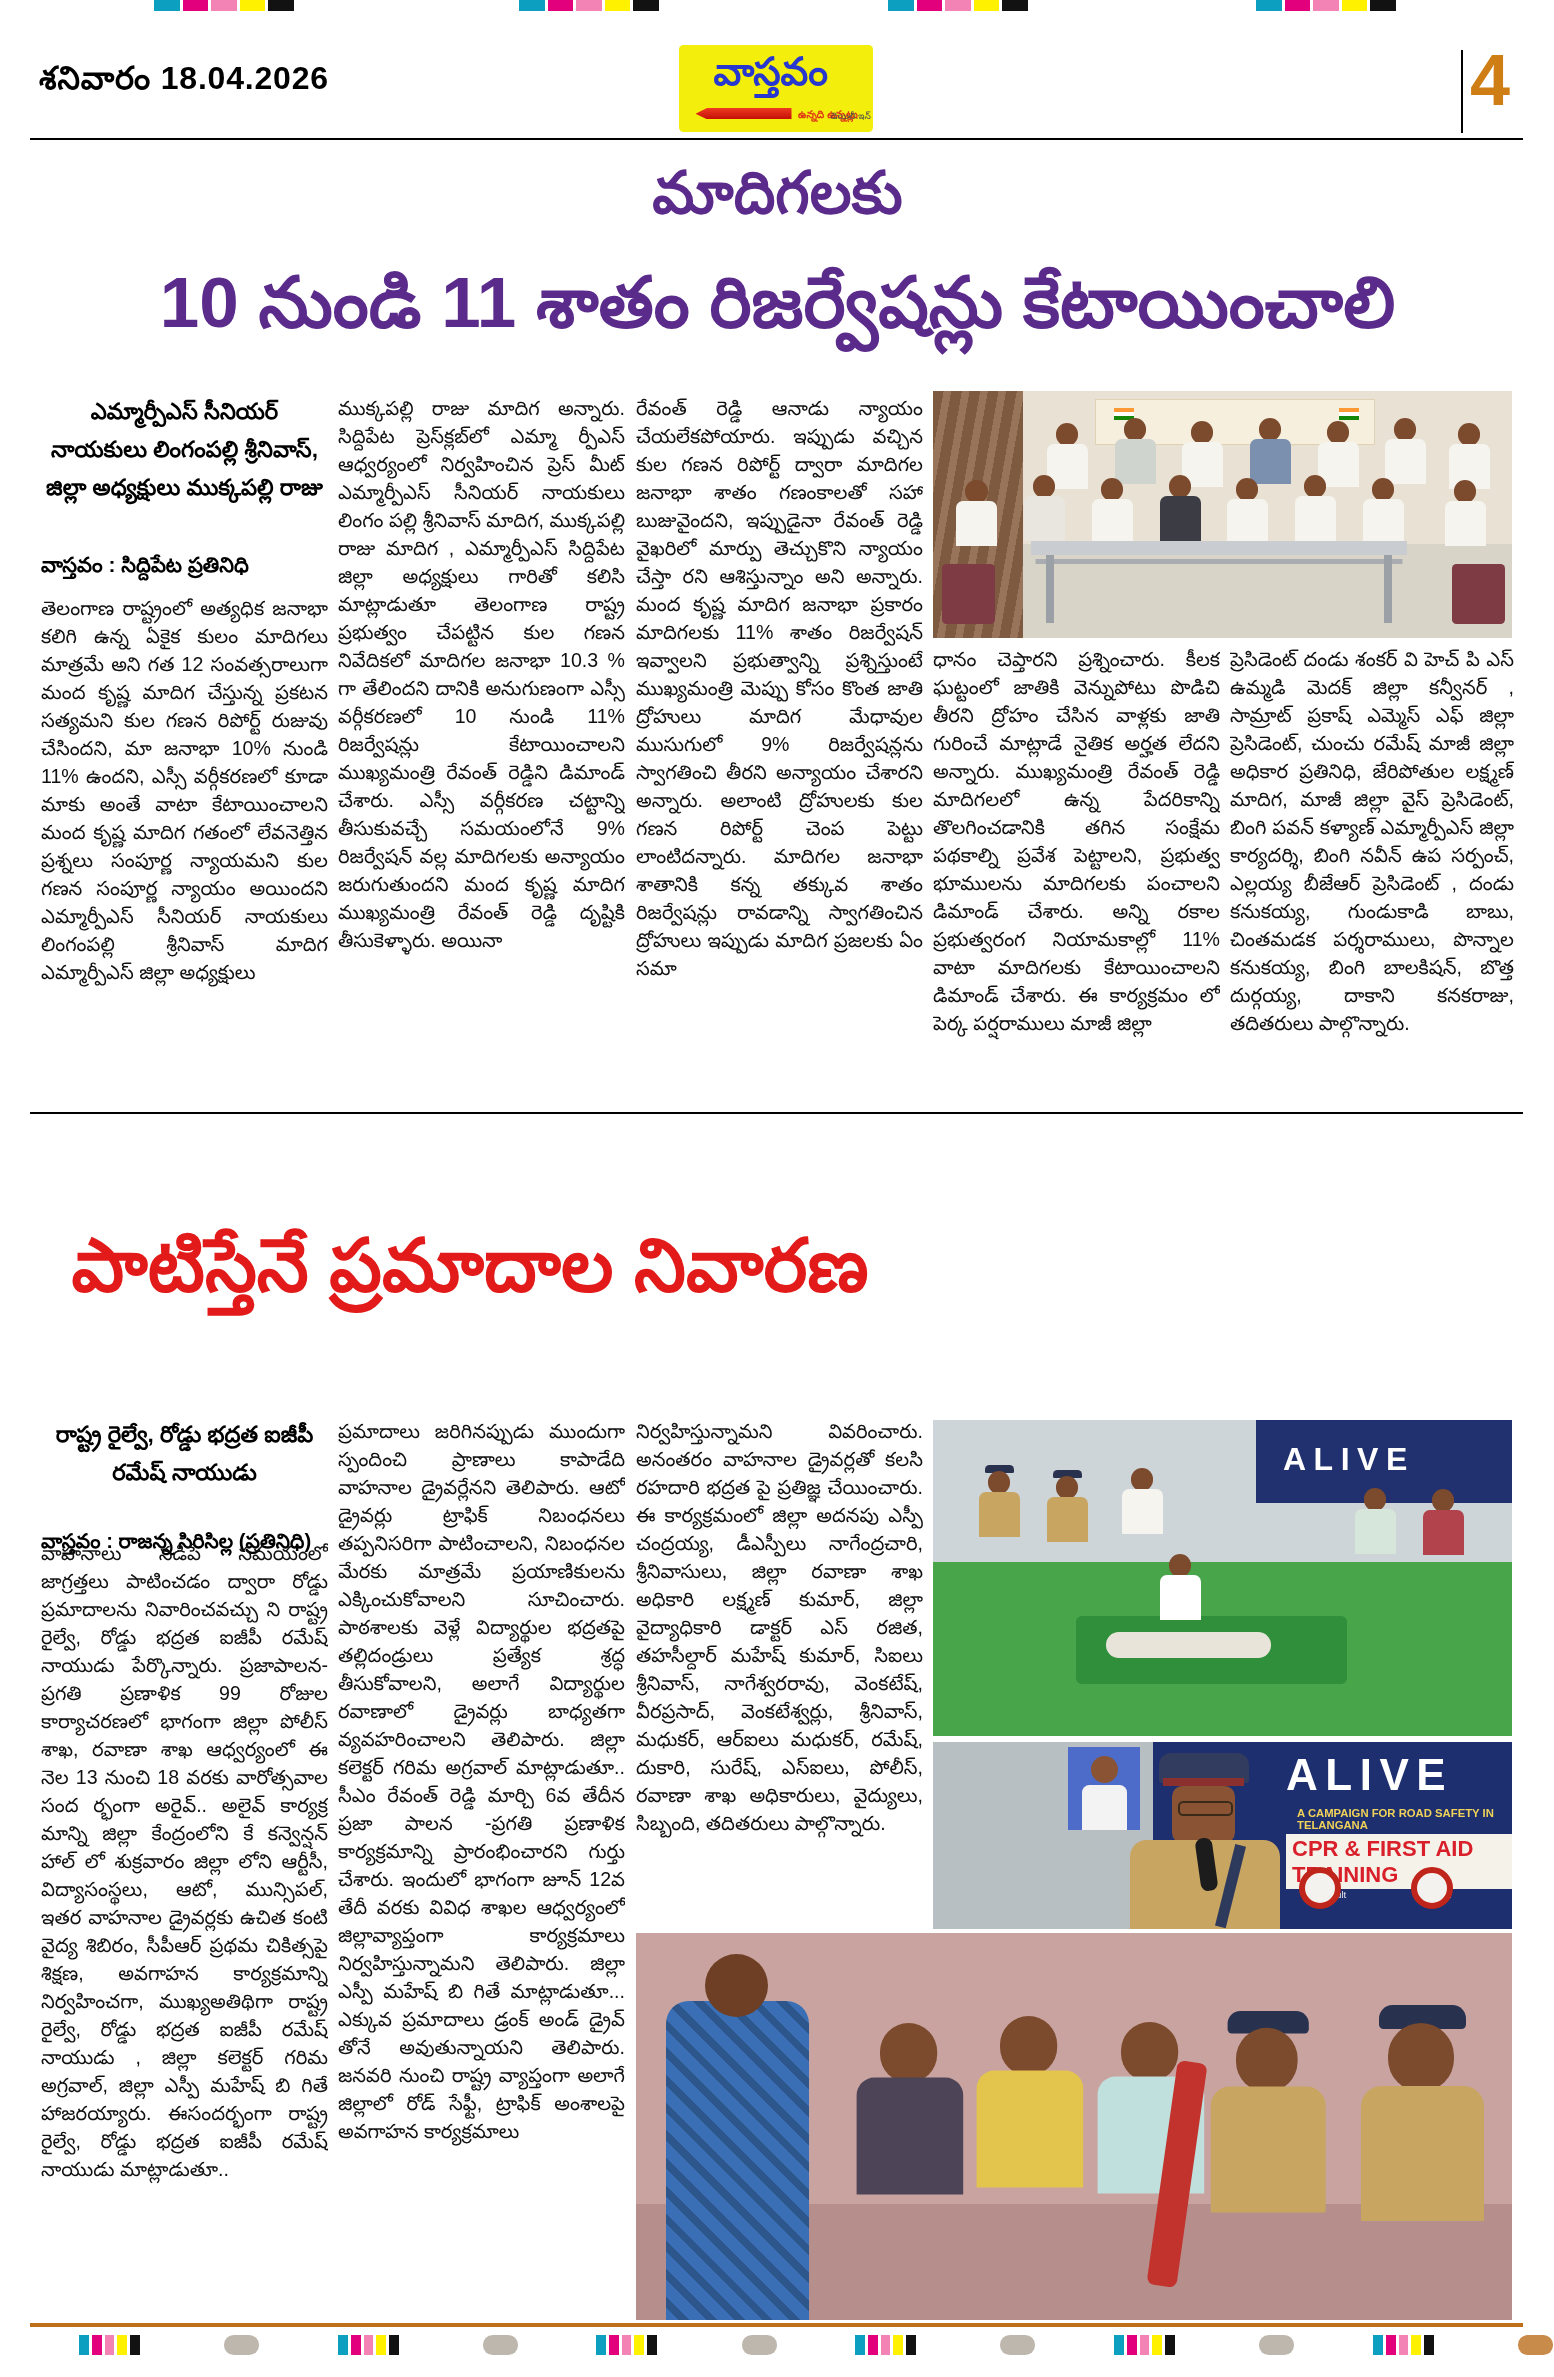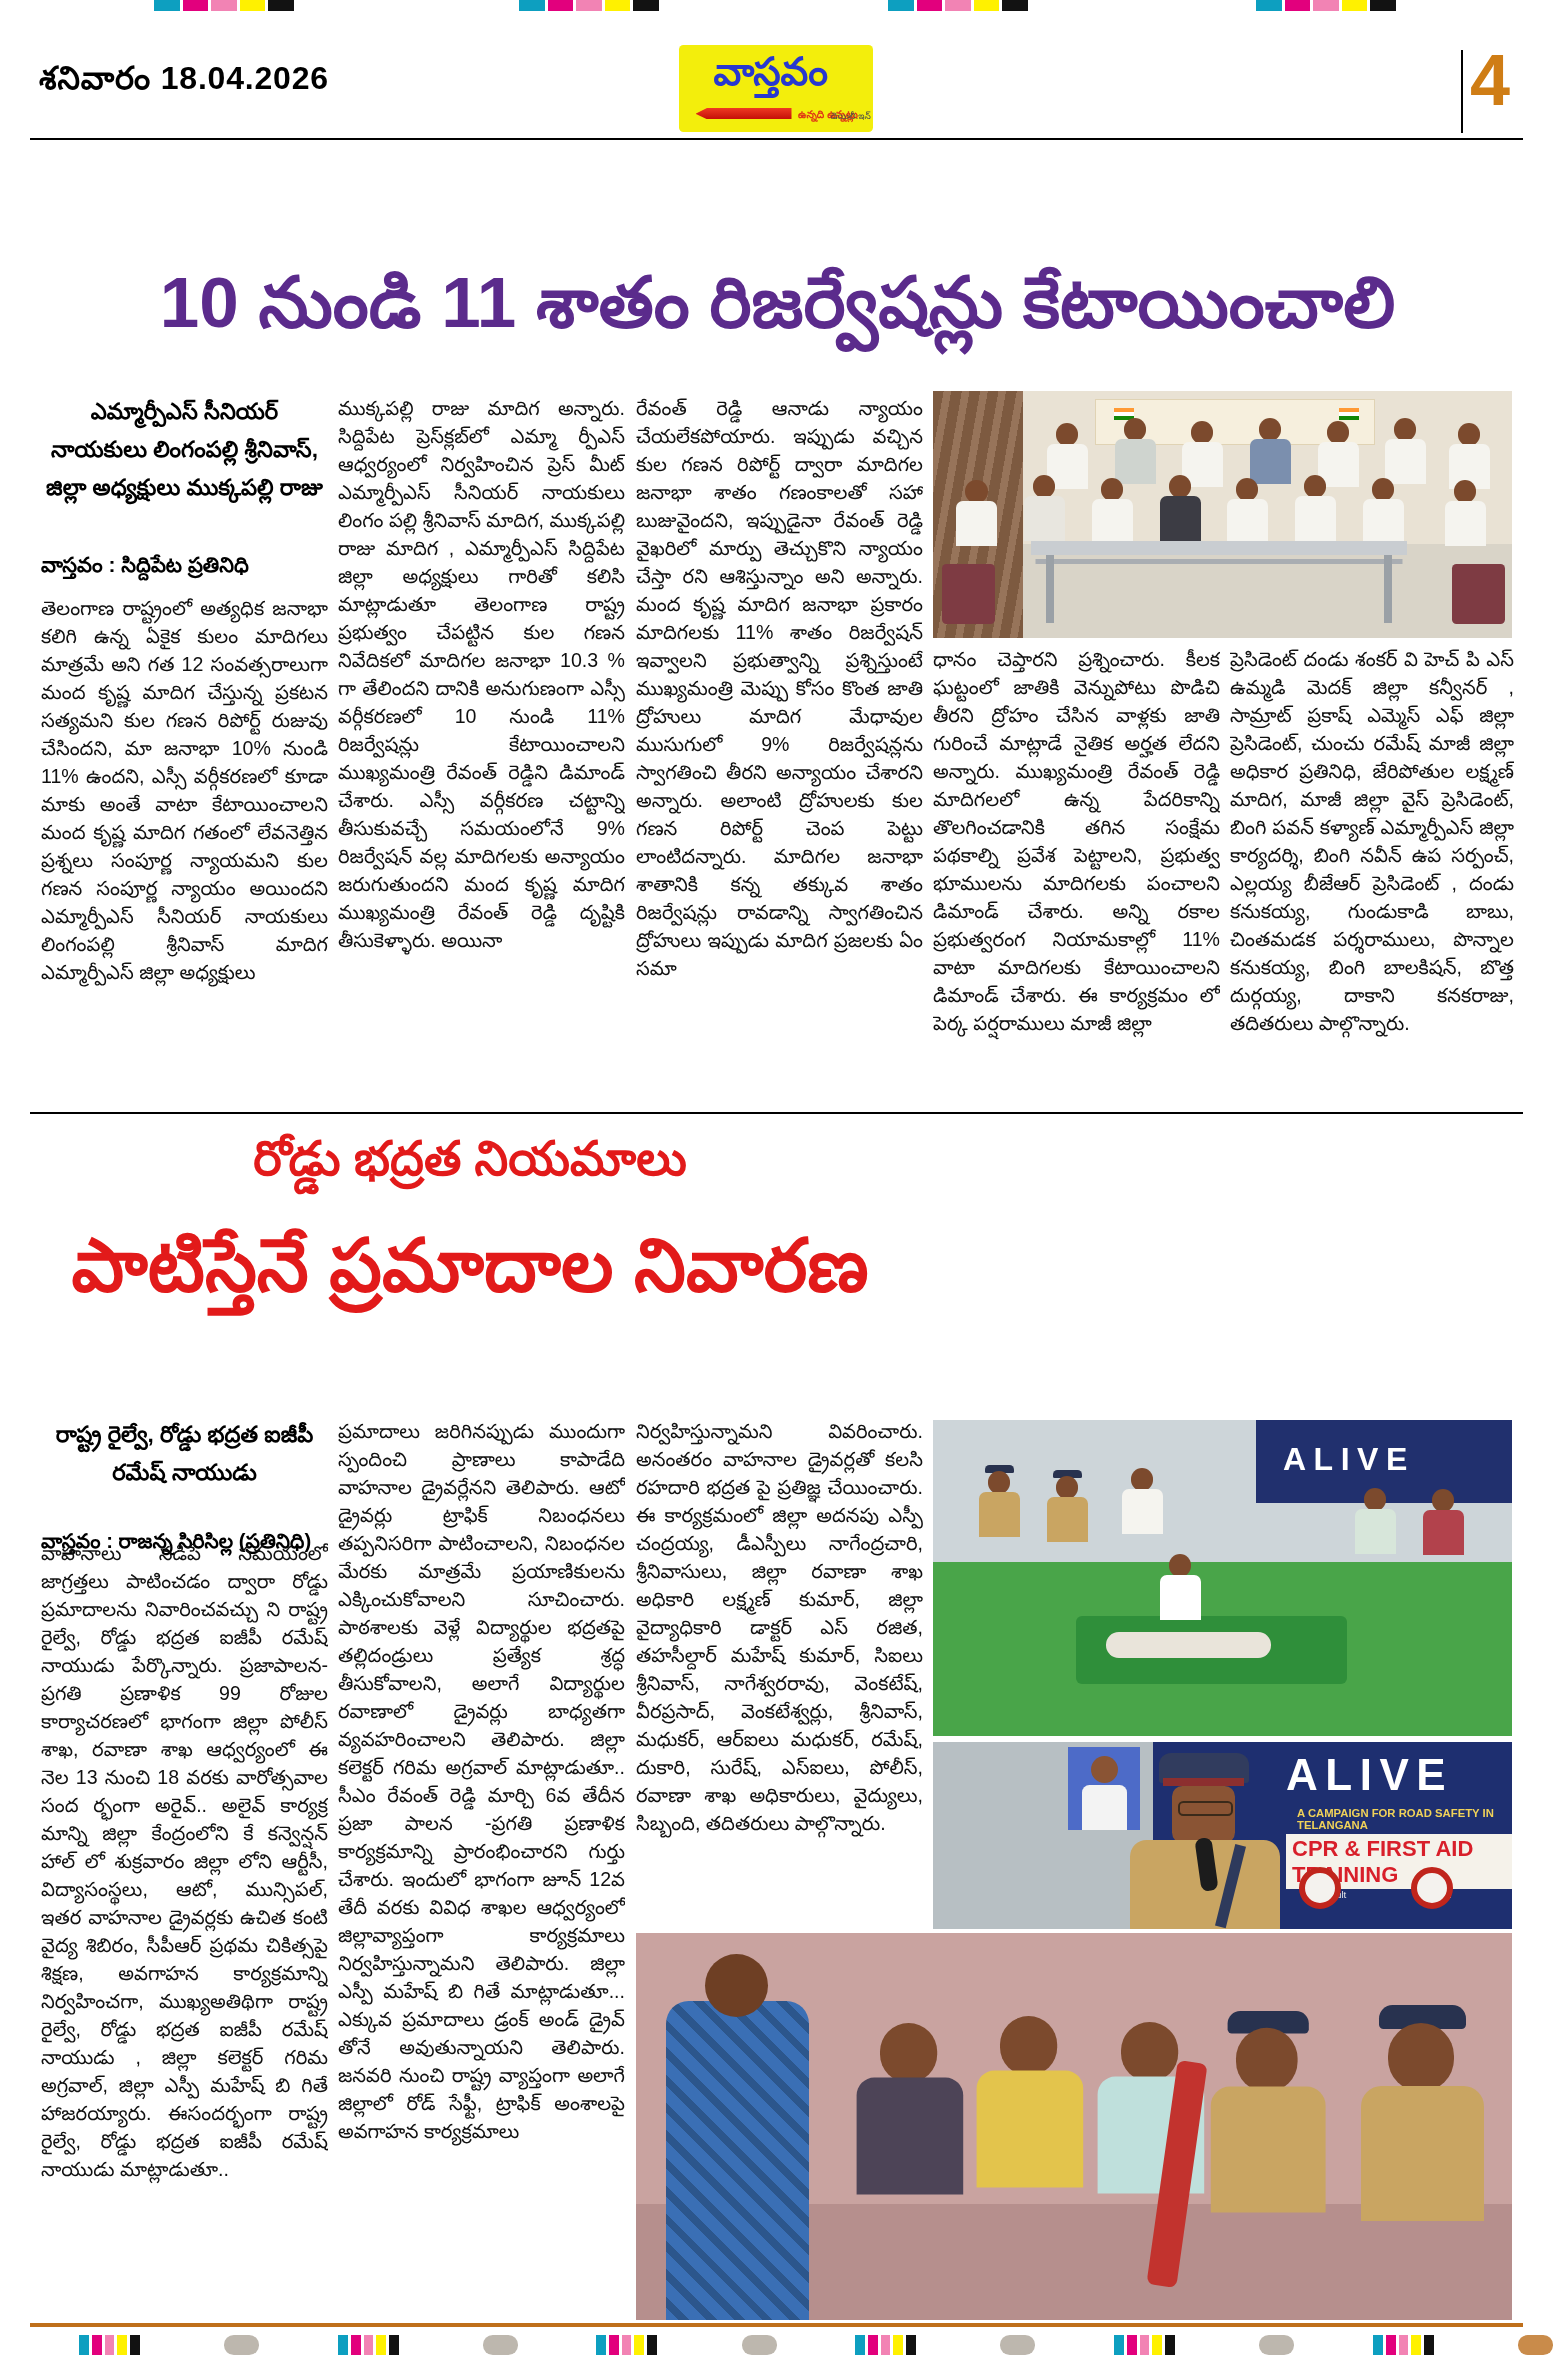--- a/index.html
+++ b/index.html
@@ -95,20 +95,21 @@
     <div class="mast-pen"></div>
     <div class="mast-tag">ఉన్నది ఉన్నట్లు</div>
     <div class="mast-note">డెయిలీ.ఇన్</div>
   </div>
 
   <div class="abs pagenum-line"></div>
   <div class="abs pagenum">4</div>
 
   <div class="abs rule" style="left:30px; top:138px; width:1493px; height:2.3px;"></div>
 
+  <div class="abs a1-h1">మాదిగలకు</div>
   <div class="abs a1-h2">10 నుండి 11 శాతం రిజర్వేషన్లు కేటాయించాలి</div>
 
   <div class="abs subhead" style="left:41px; top:393px; width:287px;">ఎమ్మార్పీఎస్ సీనియర్ నాయకులు లింగంపల్లి శ్రీనివాస్, జిల్లా అధ్యక్షులు ముక్కపల్లి రాజు</div>
   <div class="abs dateline" style="left:41px; top:553px; width:287px;">వాస్తవం : సిద్దిపేట ప్రతినిధి</div>
   <div class="abs body-text" style="left:41px; top:594px; width:287px; height:510px;">తెలంగాణ రాష్ట్రంలో అత్యధిక జనాభా కలిగి ఉన్న ఏకైక కులం మాదిగలు మాత్రమే అని గత 12 సంవత్సరాలుగా మంద కృష్ణ మాదిగ చేస్తున్న ప్రకటన సత్యమని కుల గణన రిపోర్ట్ రుజువు చేసిందని, మా జనాభా 10% నుండి 11% ఉందని, ఎస్సీ వర్గీకరణలో కూడా మాకు అంతే వాటా కేటాయించాలని మంద కృష్ణ మాదిగ గతంలో లేవనెత్తిన ప్రశ్నలు సంపూర్ణ న్యాయమని కుల గణన సంపూర్ణ న్యాయం అయిందని ఎమ్మార్పీఎస్ సీనియర్ నాయకులు లింగంపల్లి శ్రీనివాస్ మాదిగ ఎమ్మార్పీఎస్ జిల్లా అధ్యక్షులు</div>
   <div class="abs body-text" style="left:338px; top:394px; width:287px; height:710px;">ముక్కపల్లి రాజు మాదిగ అన్నారు. సిద్దిపేట ప్రెస్‌క్లబ్‌లో ఎమ్మా ర్పీఎస్ ఆధ్వర్యంలో నిర్వహించిన ప్రెస్ మీట్ ఎమ్మార్పీఎస్ సీనియర్ నాయకులు లింగం పల్లి శ్రీనివాస్ మాదిగ, ముక్కపల్లి రాజు మాదిగ , ఎమ్మార్పీఎస్ సిద్దిపేట జిల్లా అధ్యక్షులు గారితో కలిసి మాట్లాడుతూ తెలంగాణ రాష్ట్ర ప్రభుత్వం చేపట్టిన కుల గణన నివేదికలో మాదిగల జనాభా 10.3 % గా తేలిందని దానికి అనుగుణంగా ఎస్సీ వర్గీకరణలో 10 నుండి 11% రిజర్వేషన్లు కేటాయించాలని ముఖ్యమంత్రి రేవంత్ రెడ్డిని డిమాండ్ చేశారు. ఎస్సీ వర్గీకరణ చట్టాన్ని తీసుకువచ్చే సమయంలోనే 9% రిజర్వేషన్ వల్ల మాదిగలకు అన్యాయం జరుగుతుందని మంద కృష్ణ మాదిగ ముఖ్యమంత్రి రేవంత్ రెడ్డి దృష్టికి తీసుకెళ్ళారు. అయినా</div>
   <div class="abs body-text" style="left:636px; top:394px; width:287px; height:710px;">రేవంత్ రెడ్డి ఆనాడు న్యాయం చేయలేకపోయారు. ఇప్పుడు వచ్చిన కుల గణన రిపోర్ట్ ద్వారా మాదిగల జనాభా శాతం గణంకాలతో సహా బుజువైందని, ఇప్పుడైనా రేవంత్ రెడ్డి వైఖరిలో మార్పు తెచ్చుకొని న్యాయం చేస్తా రని ఆశిస్తున్నాం అని అన్నారు. మంద కృష్ణ మాదిగ జనాభా ప్రకారం మాదిగలకు 11% శాతం రిజర్వేషన్ ఇవ్వాలని ప్రభుత్వాన్ని ప్రశ్నిస్తుంటే ముఖ్యమంత్రి మెప్పు కోసం కొంత జాతి ద్రోహులు మాదిగ మేధావుల ముసుగులో 9% రిజర్వేషన్లను స్వాగతించి తీరని అన్యాయం చేశారని అన్నారు. అలాంటి ద్రోహులకు కుల గణన రిపోర్ట్ చెంప పెట్టు లాంటిదన్నారు. మాదిగల జనాభా శాతానికి కన్న తక్కువ శాతం రిజర్వేషన్లు రావడాన్ని స్వాగతించిన ద్రోహులు ఇప్పుడు మాదిగ ప్రజలకు ఏం సమా</div>
 
   <div class="photo" style="left:933px; top:391px; width:579px; height:247px;
        background:linear-gradient(#e9e2d4 0 62%, #d9d4c8 62% 100%);">
@@ -182,21 +183,20 @@
     <div class="abs" style="left:451px; top:164px; width:7.5px; height:68px; background:#9aa0a6;"></div>
     <div class="abs" style="left:9px; top:173px; width:53px; height:60px; background:#7e3b43; border-radius:4.5px;"></div>
     <div class="abs" style="left:519px; top:173px; width:53px; height:60px; background:#7e3b43; border-radius:4.5px;"></div>
   </div>
 
   <div class="abs body-text" style="left:933px; top:645px; width:287px; height:457px;">ధానం చెప్తారని ప్రశ్నించారు. కీలక ఘట్టంలో జాతికి వెన్నుపోటు పొడిచి తీరని ద్రోహం చేసిన వాళ్లకు జాతి గురించే మాట్లాడే నైతిక అర్హత లేదని అన్నారు. ముఖ్యమంత్రి రేవంత్ రెడ్డి మాదిగలలో ఉన్న పేదరికాన్ని తొలగించడానికి తగిన సంక్షేమ పథకాల్ని ప్రవేశ పెట్టాలని, ప్రభుత్వ భూములను మాదిగలకు పంచాలని డిమాండ్ చేశారు. అన్ని రకాల ప్రభుత్వరంగ నియామకాల్లో 11% వాటా మాదిగలకు కేటాయించాలని డిమాండ్ చేశారు. ఈ కార్యక్రమం లో పెర్క పర్షరాములు మాజీ జిల్లా</div>
   <div class="abs body-text" style="left:1230px; top:645px; width:284px; height:457px;">ప్రెసిడెంట్ దండు శంకర్ వి హెచ్ పి ఎస్ ఉమ్మడి మెదక్ జిల్లా కన్వీనర్ , సామ్రాట్ ప్రకాష్ ఎమ్మెస్ ఎఫ్ జిల్లా ప్రెసిడెంట్, చుంచు రమేష్ మాజీ జిల్లా అధికార ప్రతినిధి, జేరిపోతుల లక్ష్మణ్ మాదిగ, మాజీ జిల్లా వైస్ ప్రెసిడెంట్, బింగి పవన్ కళ్యాణ్ ఎమ్మార్పీఎస్ జిల్లా కార్యదర్శి, బింగి నవీన్ ఉప సర్పంచ్, ఎల్లయ్య బీజేఆర్ ప్రెసిడెంట్ , దండు కనుకయ్య, గుండుకాడి బాబు, చింతమడక పర్శరాములు, పొన్నాల కనుకయ్య, బింగి బాలకిషన్, బొత్త దుర్గయ్య, దాకాని కనకరాజు, తదితరులు పాల్గొన్నారు.</div>
 
   <div class="abs rule" style="left:30px; top:1112px; width:1493px; height:2.3px;"></div>
 
-  <div class="abs a2-hbox a2-h1">రోడ్డు భద్రత నియమాలు</div>
   <div class="abs subhead" style="left:41px; top:1416px; width:287px;">రాష్ట్ర రైల్వే, రోడ్డు భద్రత ఐజీపీ రమేష్ నాయుడు</div>
 
   <div class="abs a2-hbox a2-h2">పాటిస్తేనే ప్రమాదాల నివారణ</div>
   <div class="abs dateline" style="left:41px; top:1501px; width:287px; font-size:20.3px;margin-top:29px;">వాస్తవం : రాజన్న సిరిసిల్ల (ప్రతినిధి)</div>
   <div class="abs body-text" style="left:41px; top:1539px; width:287px; height:775px;">వాహనాలు నడిపే సమయంలో జాగ్రత్తలు పాటించడం ద్వారా రోడ్డు ప్రమాదాలను నివారించవచ్చు ని రాష్ట్ర రైల్వే, రోడ్డు భద్రత ఐజీపీ రమేష్ నాయుడు పేర్కొన్నారు. ప్రజాపాలన- ప్రగతి ప్రణాళిక 99 రోజుల కార్యాచరణలో భాగంగా జిల్లా పోలీస్ శాఖ, రవాణా శాఖ ఆధ్వర్యంలో ఈ నెల 13 నుంచి 18 వరకు వారోత్సవాల సంద ర్భంగా అరైవ్.. అలైవ్ కార్యక్ర మాన్ని జిల్లా కేంద్రంలోని కే కన్వెన్షన్ హాల్ లో శుక్రవారం జిల్లా లోని ఆర్టీసీ, విద్యాసంస్థలు, ఆటో, మున్సిపల్, ఇతర వాహనాల డ్రైవర్లకు ఉచిత కంటి వైద్య శిబిరం, సీపీఆర్ ప్రథమ చికిత్సపై శిక్షణ, అవగాహన కార్యక్రమాన్ని నిర్వహించగా, ముఖ్యఅతిథిగా రాష్ట్ర రైల్వే, రోడ్డు భద్రత ఐజీపీ రమేష్ నాయుడు , జిల్లా కలెక్టర్ గరిమ అగ్రవాల్, జిల్లా ఎస్పీ మహేష్ బి గితే హాజరయ్యారు. ఈసందర్భంగా రాష్ట్ర రైల్వే, రోడ్డు భద్రత ఐజీపీ రమేష్ నాయుడు మాట్లాడుతూ..</div>
   <div class="abs body-text" style="left:338px; top:1417px; width:287px; height:897px;">ప్రమాదాలు జరిగినప్పుడు ముందుగా స్పందించి ప్రాణాలు కాపాడేది వాహనాల డ్రైవర్లేనని తెలిపారు. ఆటో డ్రైవర్లు ట్రాఫిక్ నిబంధనలు తప్పనిసరిగా పాటించాలని, నిబంధనల మేరకు మాత్రమే ప్రయాణికులను ఎక్కించుకోవాలని సూచించారు. పాఠశాలకు వెళ్లే విద్యార్థుల భద్రతపై తల్లిదండ్రులు ప్రత్యేక శ్రద్ధ తీసుకోవాలని, అలాగే విద్యార్థుల రవాణాలో డ్రైవర్లు బాధ్యతగా వ్యవహరించాలని తెలిపారు. జిల్లా కలెక్టర్ గరిమ అగ్రవాల్ మాట్లాడుతూ.. సీఎం రేవంత్ రెడ్డి మార్చి 6వ తేదీన ప్రజా పాలన -ప్రగతి ప్రణాళిక కార్యక్రమాన్ని ప్రారంభించారని గుర్తు చేశారు. ఇందులో భాగంగా జూన్ 12వ తేదీ వరకు వివిధ శాఖల ఆధ్వర్యంలో జిల్లావ్యాప్తంగా కార్యక్రమాలు నిర్వహిస్తున్నామని తెలిపారు. జిల్లా ఎస్పీ మహేష్ బి గితే మాట్లాడుతూ... ఎక్కువ ప్రమాదాలు డ్రంక్ అండ్ డ్రైవ్ తోనే అవుతున్నాయని తెలిపారు. జనవరి నుంచి రాష్ట్ర వ్యాప్తంగా అలాగే జిల్లాలో రోడ్ సేఫ్టీ, ట్రాఫిక్ అంశాలపై అవగాహన కార్యక్రమాలు</div>
   <div class="abs body-text" style="left:636px; top:1417px; width:287px; height:508px;">నిర్వహిస్తున్నామని వివరించారు. అనంతరం వాహనాల డ్రైవర్లతో కలసి రహదారి భద్రత పై ప్రతిజ్ఞ చేయించారు. ఈ కార్యక్రమంలో జిల్లా అదనపు ఎస్పీ చంద్రయ్య, డీఎస్పీలు నాగేంద్రచారి, శ్రీనివాసులు, జిల్లా రవాణా శాఖ అధికారి లక్ష్మణ్ కుమార్, జిల్లా వైద్యాధికారి డాక్టర్ ఎస్ రజిత, తహసీల్దార్ మహేష్ కుమార్, సిఐలు శ్రీనివాస్, నాగేశ్వరరావు, వెంకటేష్, వీరప్రసాద్, వెంకటేశ్వర్లు, శ్రీనివాస్, మధుకర్, ఆర్ఐలు మధుకర్, రమేష్, దుకారి, సురేష్, ఎస్ఐలు, పోలీస్, రవాణా శాఖ అధికారులు, వైద్యులు, సిబ్బంది, తదితరులు పాల్గొన్నారు.</div>
 
   <div class="photo" style="left:933px; top:1420px; width:579px; height:316px;
        background:linear-gradient(#cdd5d9 0 45%, #49a549 45% 100%);">

